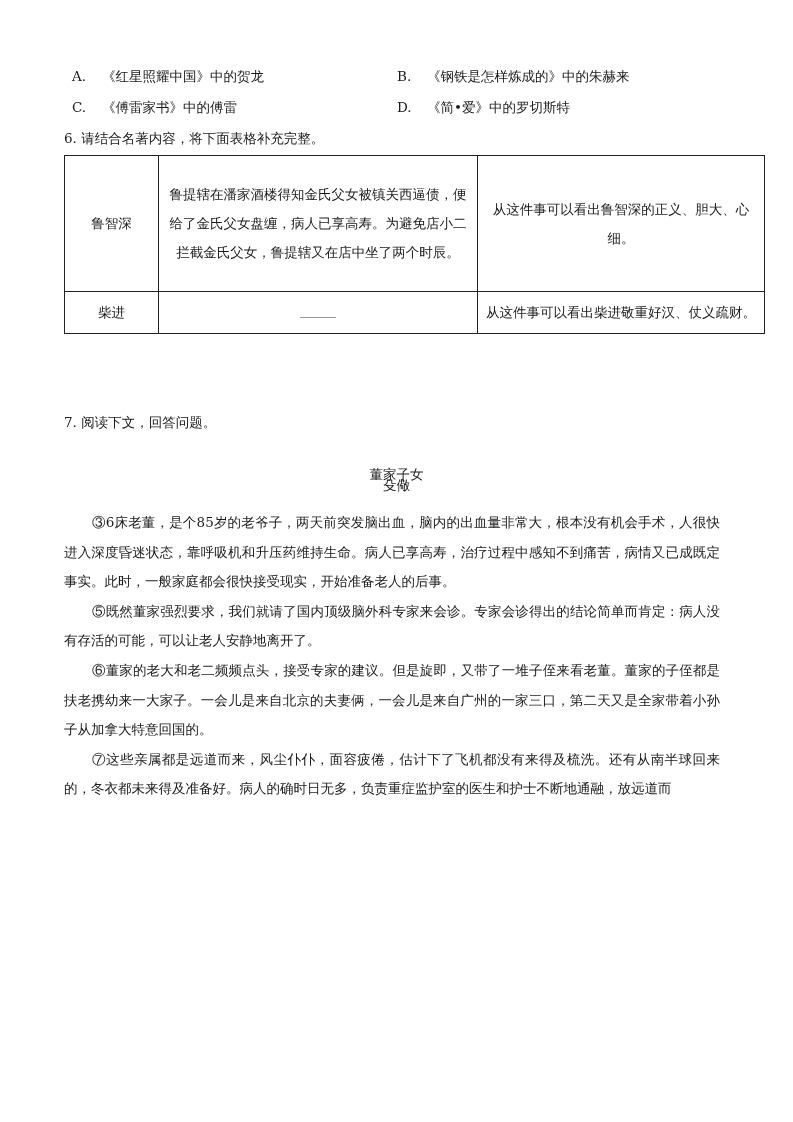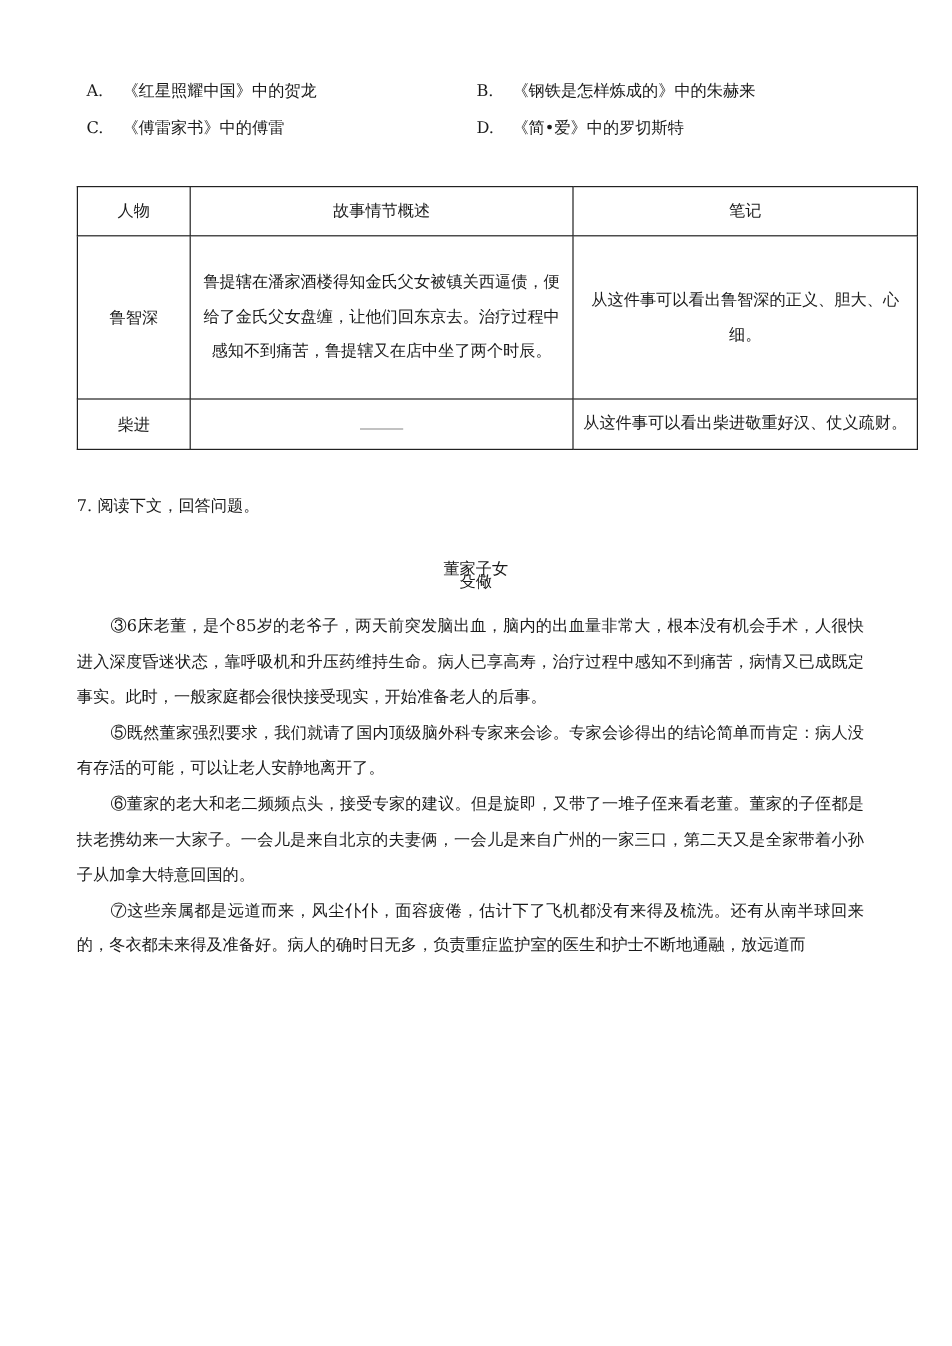--- a/index.html
+++ b/index.html
@@ -127,36 +127,32 @@
 
   <div class="opt-row" style="top:97px;">
     <div class="opt opt-c">
       <span class="letter">C.</span><span>《傅雷家书》中的傅雷</span>
     </div>
     <div class="opt opt-d">
       <span class="letter">D.</span><span>《简•爱》中的罗切斯特</span>
     </div>
   </div>
 
+  <div class="q-line" style="top:128px;">6. 请结合名著内容，将下面表格补充完整。</div>
 
   <table class="story-table">
     <colgroup>
       <col class="c1">
         <col class="c2">
         <col class="c3">
     </colgroup>
     <tbody>
-        <tr class="hdr">
-      <th>人物</th>
-      <th>故事情节概述</th>
-      <th>笔记</th>
-    </tr>
     <tr class="r1">
       <td>鲁智深</td>
-      <td class="plot">鲁提辖在潘家酒楼得知金氏父女被镇关西逼债，便给了金氏父女盘缠，让他们回东京去。治疗过程中感知不到痛苦，鲁提辖又在店中坐了两个时辰。</td>
+      <td class="plot">鲁提辖在潘家酒楼得知金氏父女被镇关西逼债，便给了金氏父女盘缠，病人已享高寿。为避免店小二拦截金氏父女，鲁提辖又在店中坐了两个时辰。</td>
       <td class="note">从这件事可以看出鲁智深的正义、胆大、心细。</td>
     </tr>
     <tr class="r2">
       <td>柴进</td>
       <td>
         <span class="blank-line"></span>
       </td>
       <td class="note">从这件事可以看出柴进敬重好汉、仗义疏财。</td>
     </tr>
   </tbody>

